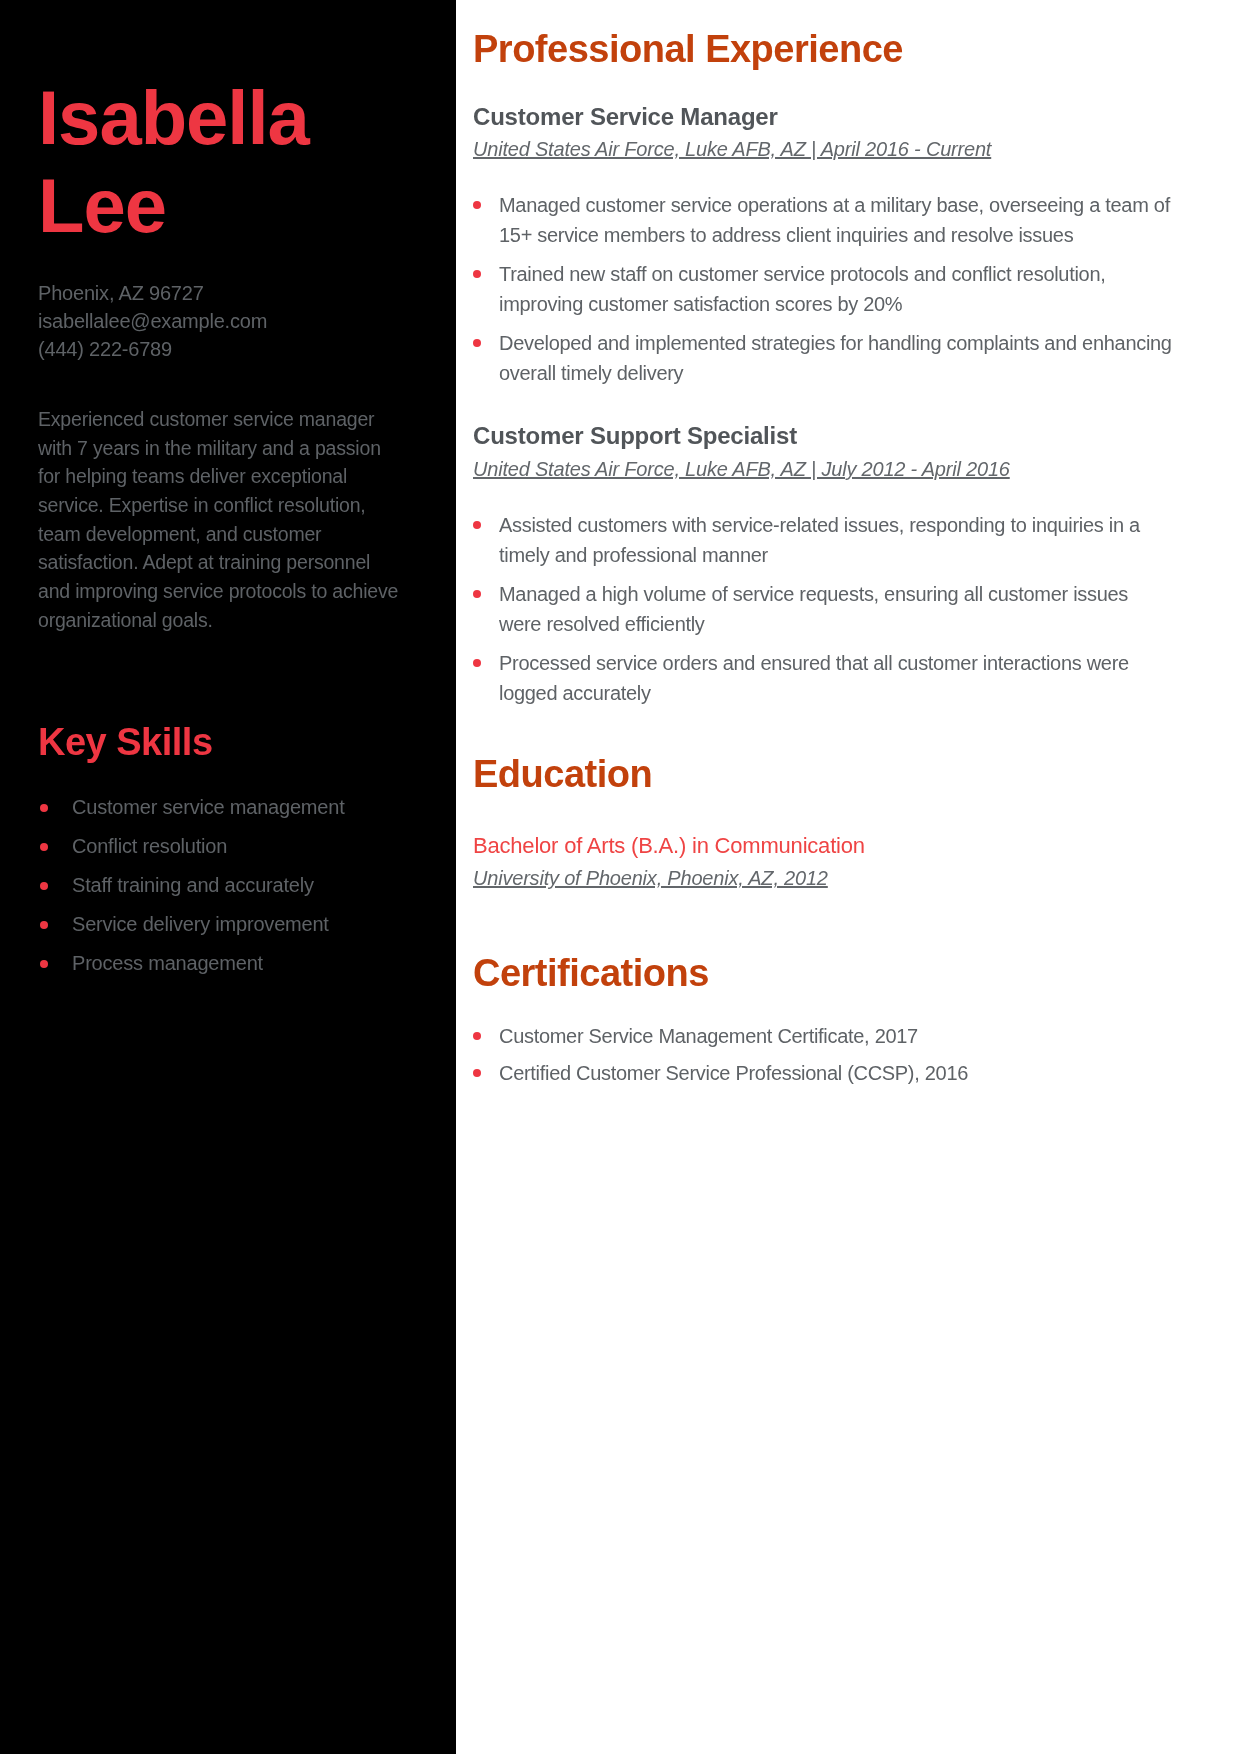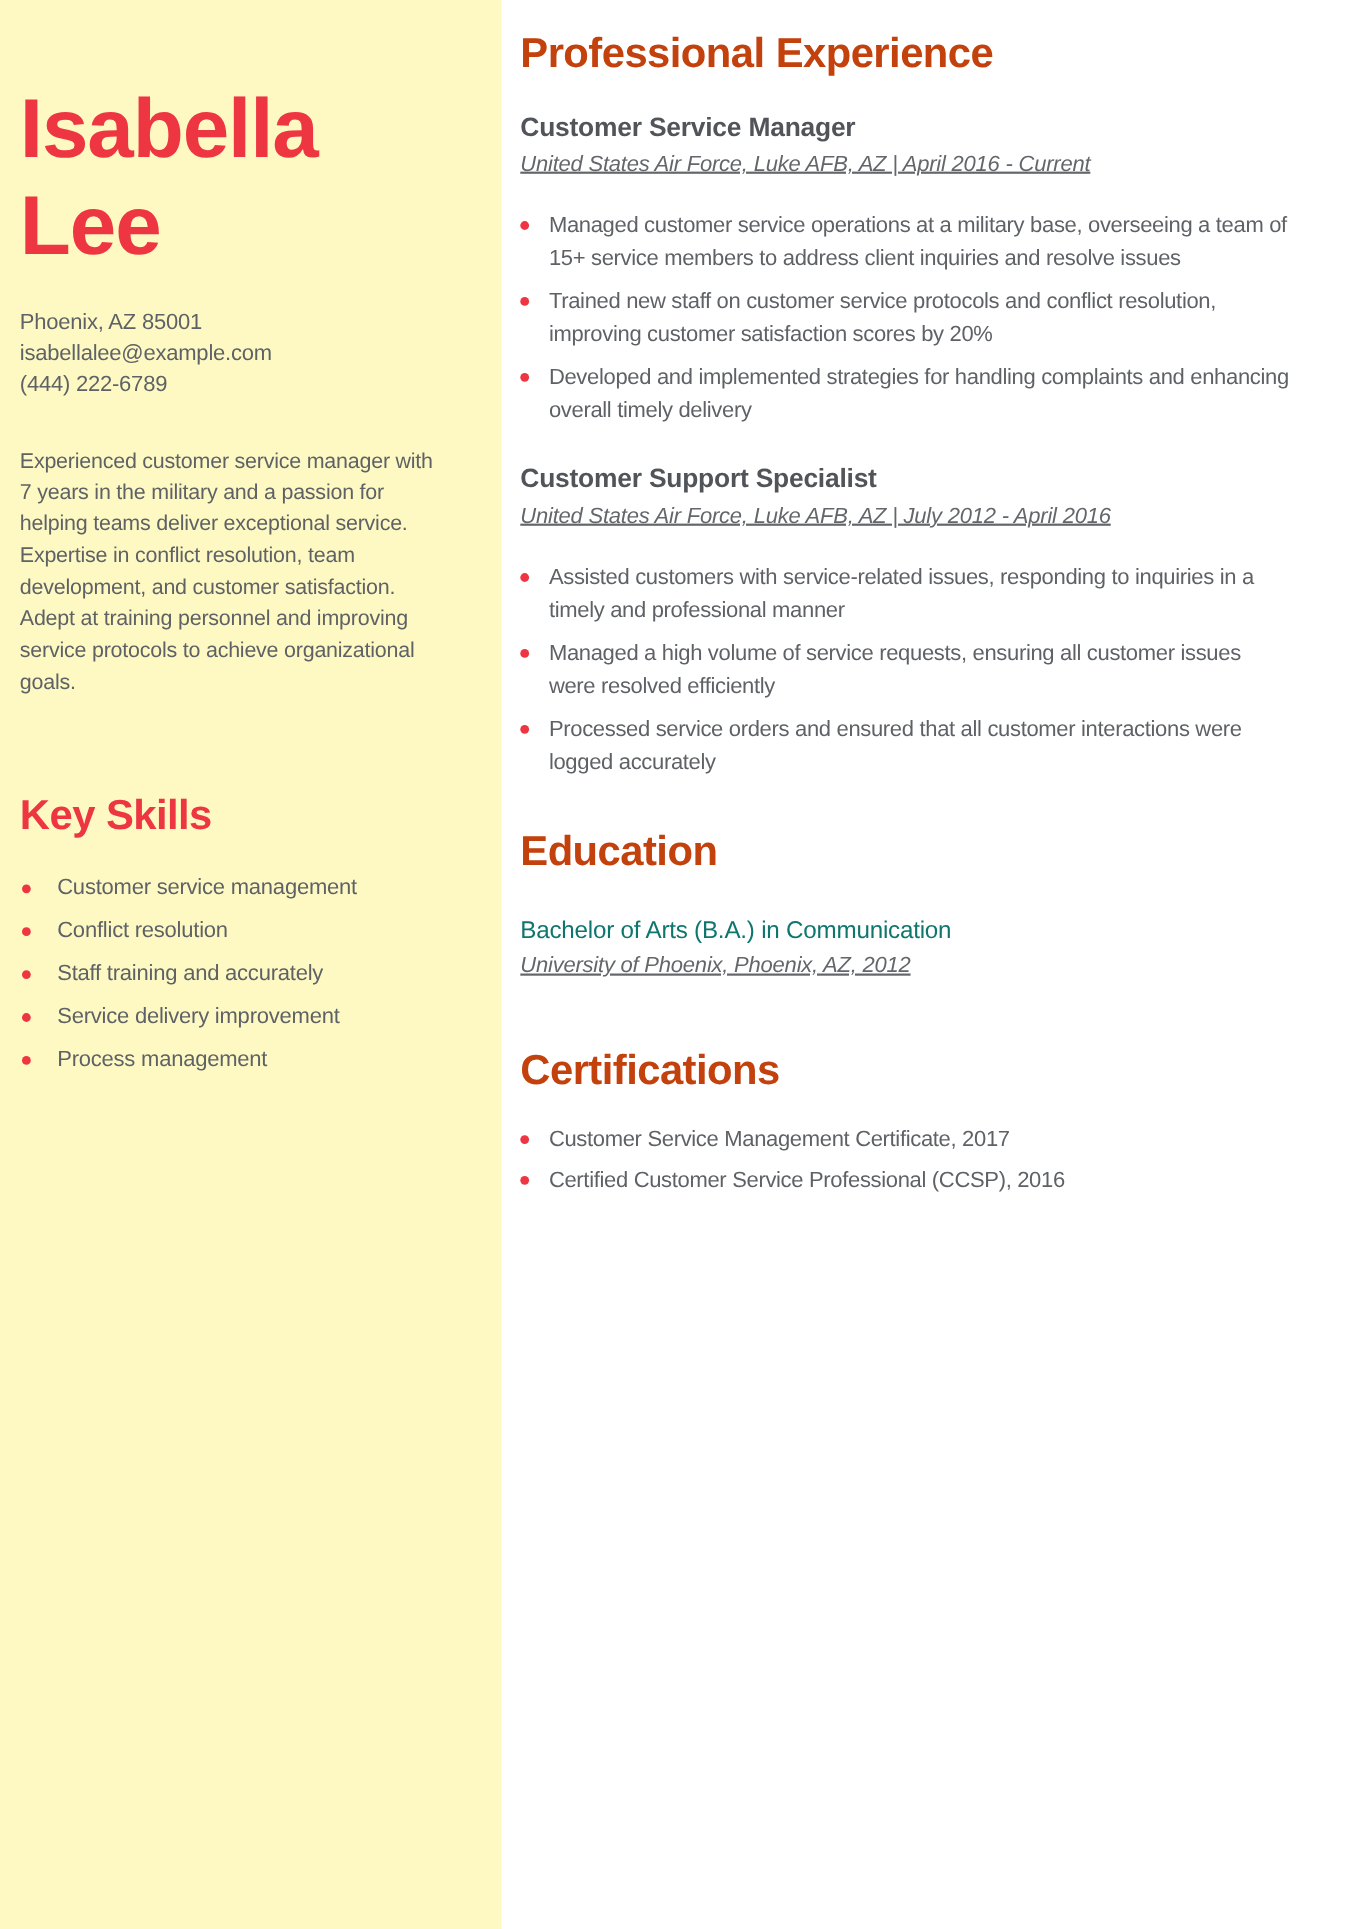--- a/index.html
+++ b/index.html
@@ -7,22 +7,22 @@
   body {
     width:1239px; height:1754px;
     font-family:"Liberation Sans", sans-serif;
     color:#5e6266;
   }
   .page { display:flex; width:1239px; height:1754px; overflow:hidden; }
 
   
   .sidebar {
     width:456px; min-width:456px; height:100%;
-    background:#fef9c3;
-    padding:0 50px 40px 18px;
+    background:#000000;
+    padding:0 50px 40px 38px;
   }
   .name {
     margin-top:74px;
     color:#ee3642;
     font-size:76px; font-weight:bold;
     line-height:1.16; letter-spacing:-1px;
   }
   .contact { margin-top:30px; font-size:20px; line-height:1.38; color:#5e6266; letter-spacing:-0.2px; }
   .contact div { white-space:nowrap; }
   .summary {
@@ -63,40 +63,40 @@
     line-height:1.3; letter-spacing:-0.2px;text-decoration:underline;
   }
   ul.bullets { list-style:none; margin-top:28px; }
   ul.bullets li {
     position:relative; padding-left:26px;
     font-size:20px; line-height:30px; letter-spacing:-0.3px;
     margin-bottom:9px; color:#5e6266;
   }
   ul.bullets .dot { left:0; top:11px; }
   .edu-section { margin-top:44px; }
-  .degree { margin-top:34px; font-size:22px; color:#0f766e; line-height:1.3; letter-spacing:-0.2px; }
+  .degree { margin-top:34px; font-size:22px; color:#ef4444; line-height:1.3; letter-spacing:-0.2px; }
   .cert-section { margin-top:60px; }
   ul.certs { list-style:none; margin-top:26px; }
   ul.certs li {
     position:relative; padding-left:26px;
     font-size:20px; line-height:27px; letter-spacing:-0.3px;
     margin-bottom:10px; color:#5e6266;
   }
   ul.certs .dot { left:0; top:9px; }
 </style>
 </head>
 <body>
 
 <div class="page">
 
   <aside class="sidebar">
     <h1 class="name">Isabella Lee</h1>
 
     <div class="contact">
-      <div>Phoenix, AZ 85001</div>
+      <div>Phoenix, AZ 96727</div>
       <div>isabellalee@example.com</div>
       <div>(444) 222-6789</div>
     </div>
 
     <p class="summary">Experienced customer service manager with 7 years in the military and a passion for helping teams deliver exceptional service. Expertise in conflict resolution, team development, and customer satisfaction. Adept at training personnel and improving service protocols to achieve organizational goals.</p>
 
     <h2 class="side-heading">Key Skills</h2>
     <ul class="skills">
       <li><span class="dot"></span><span>Customer service management</span></li>
       <li><span class="dot"></span><span>Conflict resolution</span></li>

